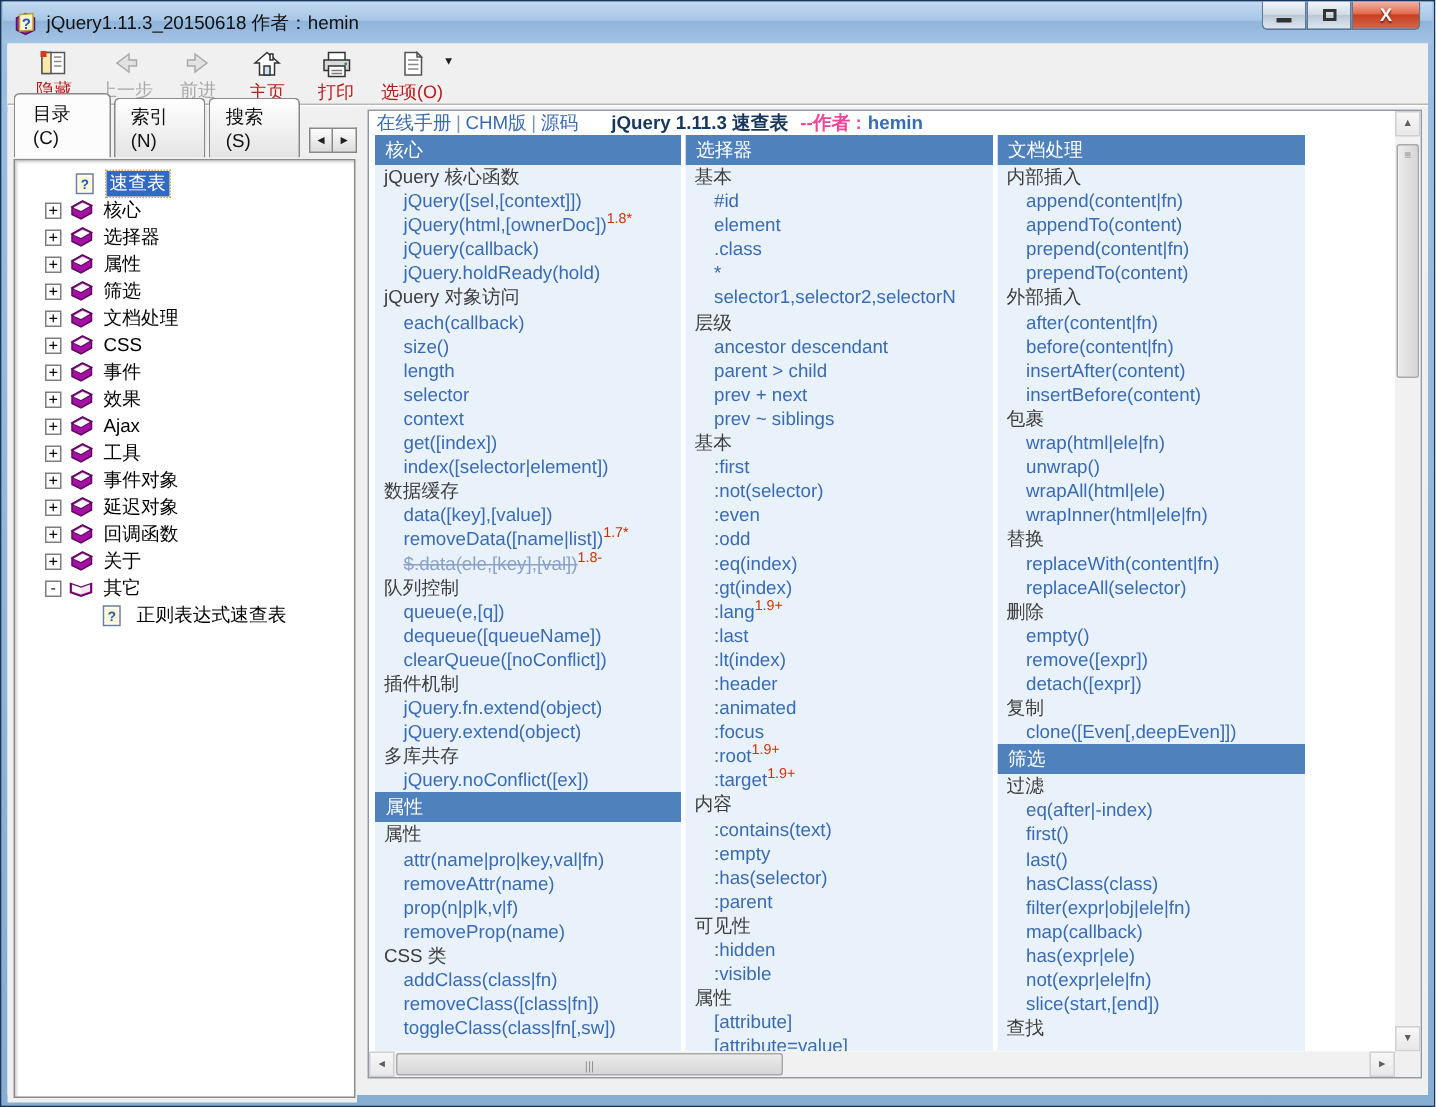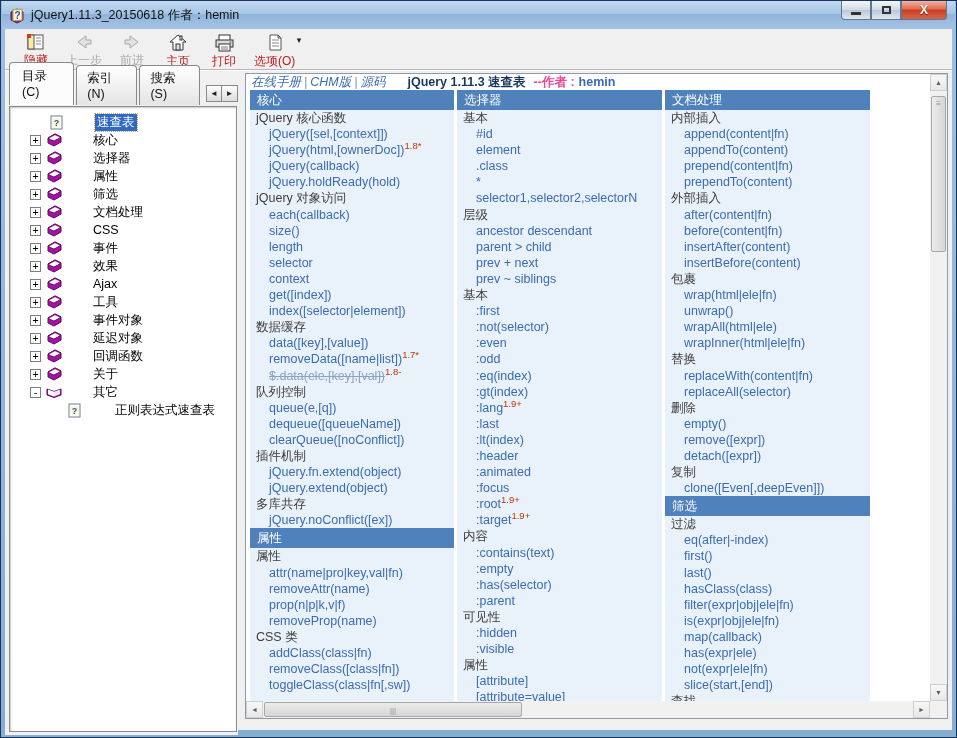--- a/index.html
+++ b/index.html
@@ -49,21 +49,21 @@
   .spinbtn { width:16px; height:17px; border:1px solid #898989; background:linear-gradient(#fdfdfd,#dcdcdc);
     font-size:8px; color:#222; display:flex; align-items:center; justify-content:center; }
   .spinbtn + .spinbtn { border-left:none; }
   .treebox { position:absolute; left:4px; right:1px; top:31px; bottom:3px; background:#fff;
     border:1px solid #8a8a8a; box-shadow:inset 1px 1px 2px rgba(0,0,0,.22); padding-top:6px; overflow:hidden; }
   .trow { display:flex; align-items:center; height:18px; font-size:12.5px; color:#000; white-space:nowrap; }
   .expbox { width:11px; height:11px; border:1px solid #7e7e7e; background:#fff; color:#000;
     font-size:10px; line-height:9px; text-align:center; margin-right:5px; flex:0 0 auto;
     font-family:"DejaVu Sans Mono",monospace; }
   .nicon { width:17px; height:15px; margin-right:4px; flex:0 0 auto; display:flex; align-items:center; }
-  .tlbl { padding:0 2px;margin-left:24px; }
+  .tlbl { padding:0 2px; }
   .tlbl.sel { background:#316ac5; color:#fff; outline:1px dotted #caa64a; }
 
   .splitter { position:absolute; left:237px; top:70px; width:7px; bottom:8px; background:#f0f0f0; }
 
   .content { position:absolute; left:244px; top:72px; right:8px; bottom:18px; background:#ffffff;
     border:1px solid #8f9aa8; overflow:hidden; }
   .topbar { position:absolute; left:0; top:0; right:17px; height:16px; background:#fff;
     font-size:12.5px; display:flex; align-items:center; padding-left:5px; white-space:nowrap; }
   .toplink { color:var(--link); }
   .sep { color:#7d96b5; margin:0 3px; }
@@ -385,21 +385,21 @@
           </span>
           <span class="tlbl">正则表达式速查表</span>
         </div>
       </div>
   </div>
 
   <div class="splitter"></div>
 
   <div class="content">
     <div class="topbar">
-      <span style="display:flex;align-items:center;font-style:italic;">
+      <span style="display:flex;align-items:center;">
           <span class="toplink">在线手册</span>
           <span class="sep">|</span>
           <span class="toplink">CHM版</span>
           <span class="sep">|</span>
           <span class="toplink">源码</span>
         </span>
       <span class="tb-title">jQuery 1.11.3 速查表</span>
       <span class="tb-auth">--作者 :</span>
       <span class="tb-authlink">hemin</span>
     </div>
@@ -510,21 +510,20 @@
           <div class="blk-i"><span>detach([expr])</span></div>
           <div class="blk-g">复制</div>
           <div class="blk-i"><span>clone([Even[,deepEven]])</span></div>
           <div class="blk-h">筛选</div>
           <div class="blk-g">过滤</div>
           <div class="blk-i"><span>eq(after|-index)</span></div>
           <div class="blk-i"><span>first()</span></div>
           <div class="blk-i"><span>last()</span></div>
           <div class="blk-i"><span>hasClass(class)</span></div>
           <div class="blk-i"><span>filter(expr|obj|ele|fn)</span></div>
-          <div class="blk-i"><span>is(expr|obj|ele|fn)</span></div>
           <div class="blk-i"><span>map(callback)</span></div>
           <div class="blk-i"><span>has(expr|ele)</span></div>
           <div class="blk-i"><span>not(expr|ele|fn)</span></div>
           <div class="blk-i"><span>slice(start,[end])</span></div>
           <div class="blk-g">查找</div>
         </div>
       </div>
 
     <div class="vscroll">
       <div class="sb-btn sb-up">▲</div>

